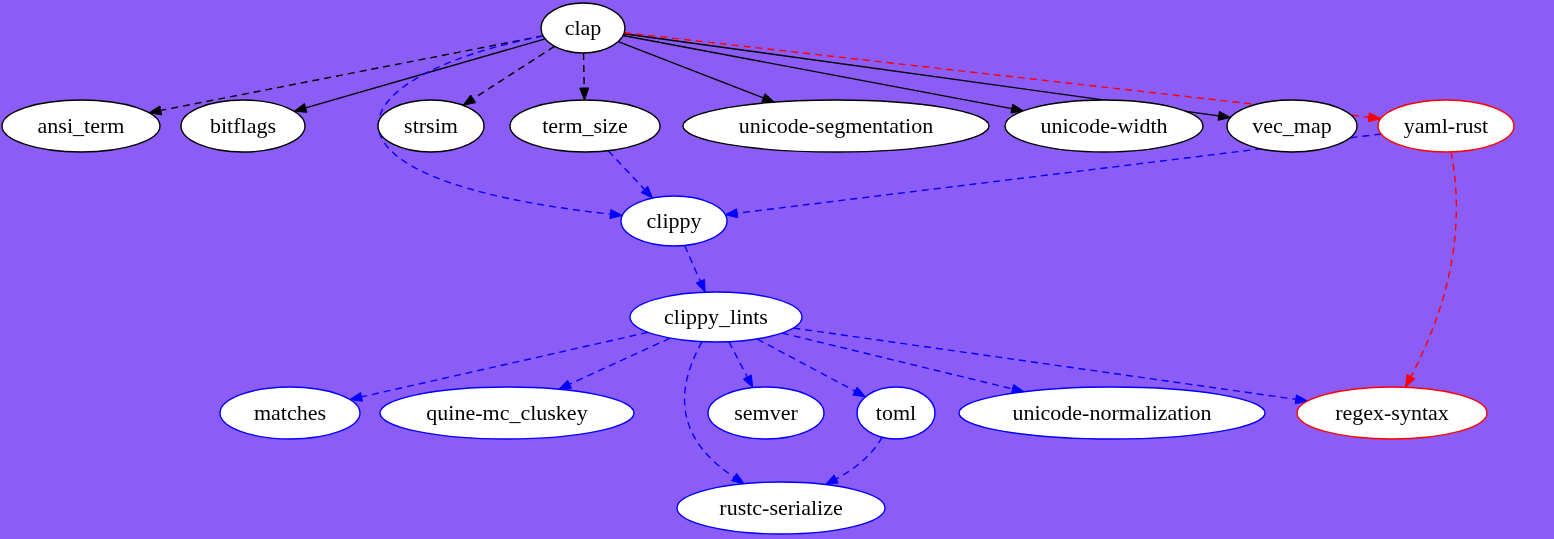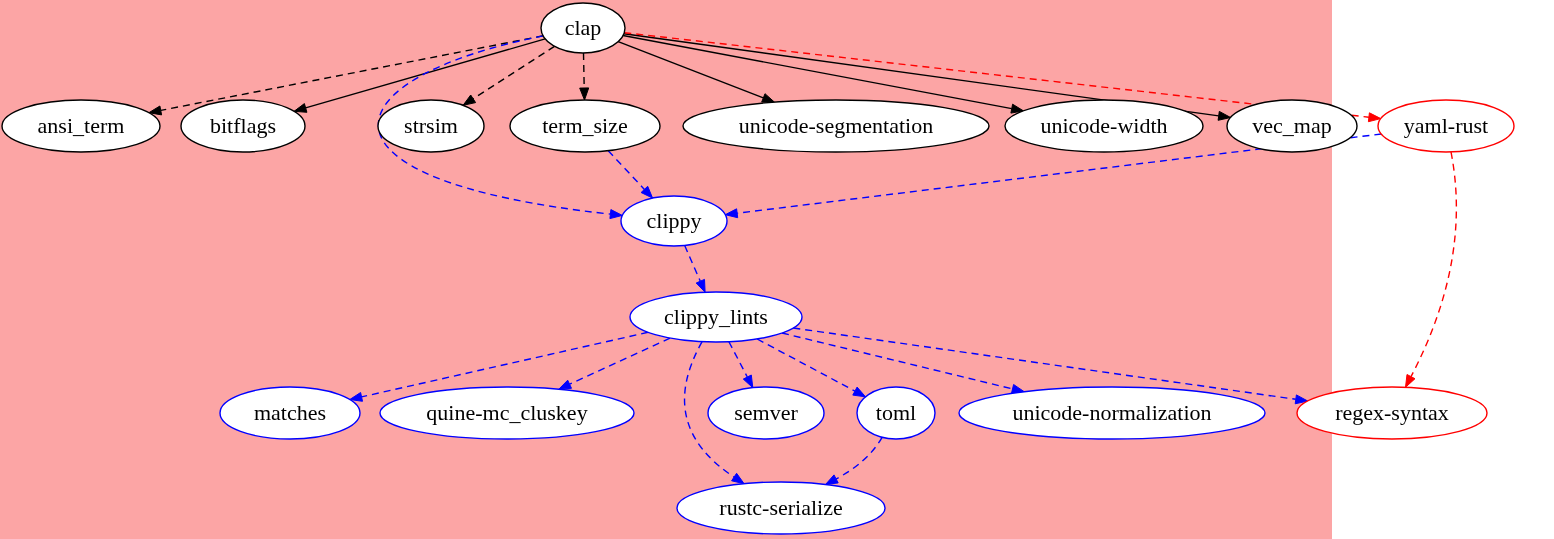--- a/index.html
+++ b/index.html
@@ -2,24 +2,24 @@
 <html><head>
 <meta charset="utf-8">
 <title>Dependency Graph</title>
 <style>
   html, body {
     margin: 0;
     padding: 0;
     background: #ffffff;
   }
   #graph-wrap {
-    width: 1332px;
+    width: 1554px;
     height: 539px;
     position: relative;
-    background: #fca5a5;
+    background: #8b5cf6;
   }
   svg {
     display: block;
     font-family: "Liberation Serif", "DejaVu Serif", serif;
   }
   .node-label {
     font-size: 22px;
     fill: #000000;
     text-anchor: middle;
   }

